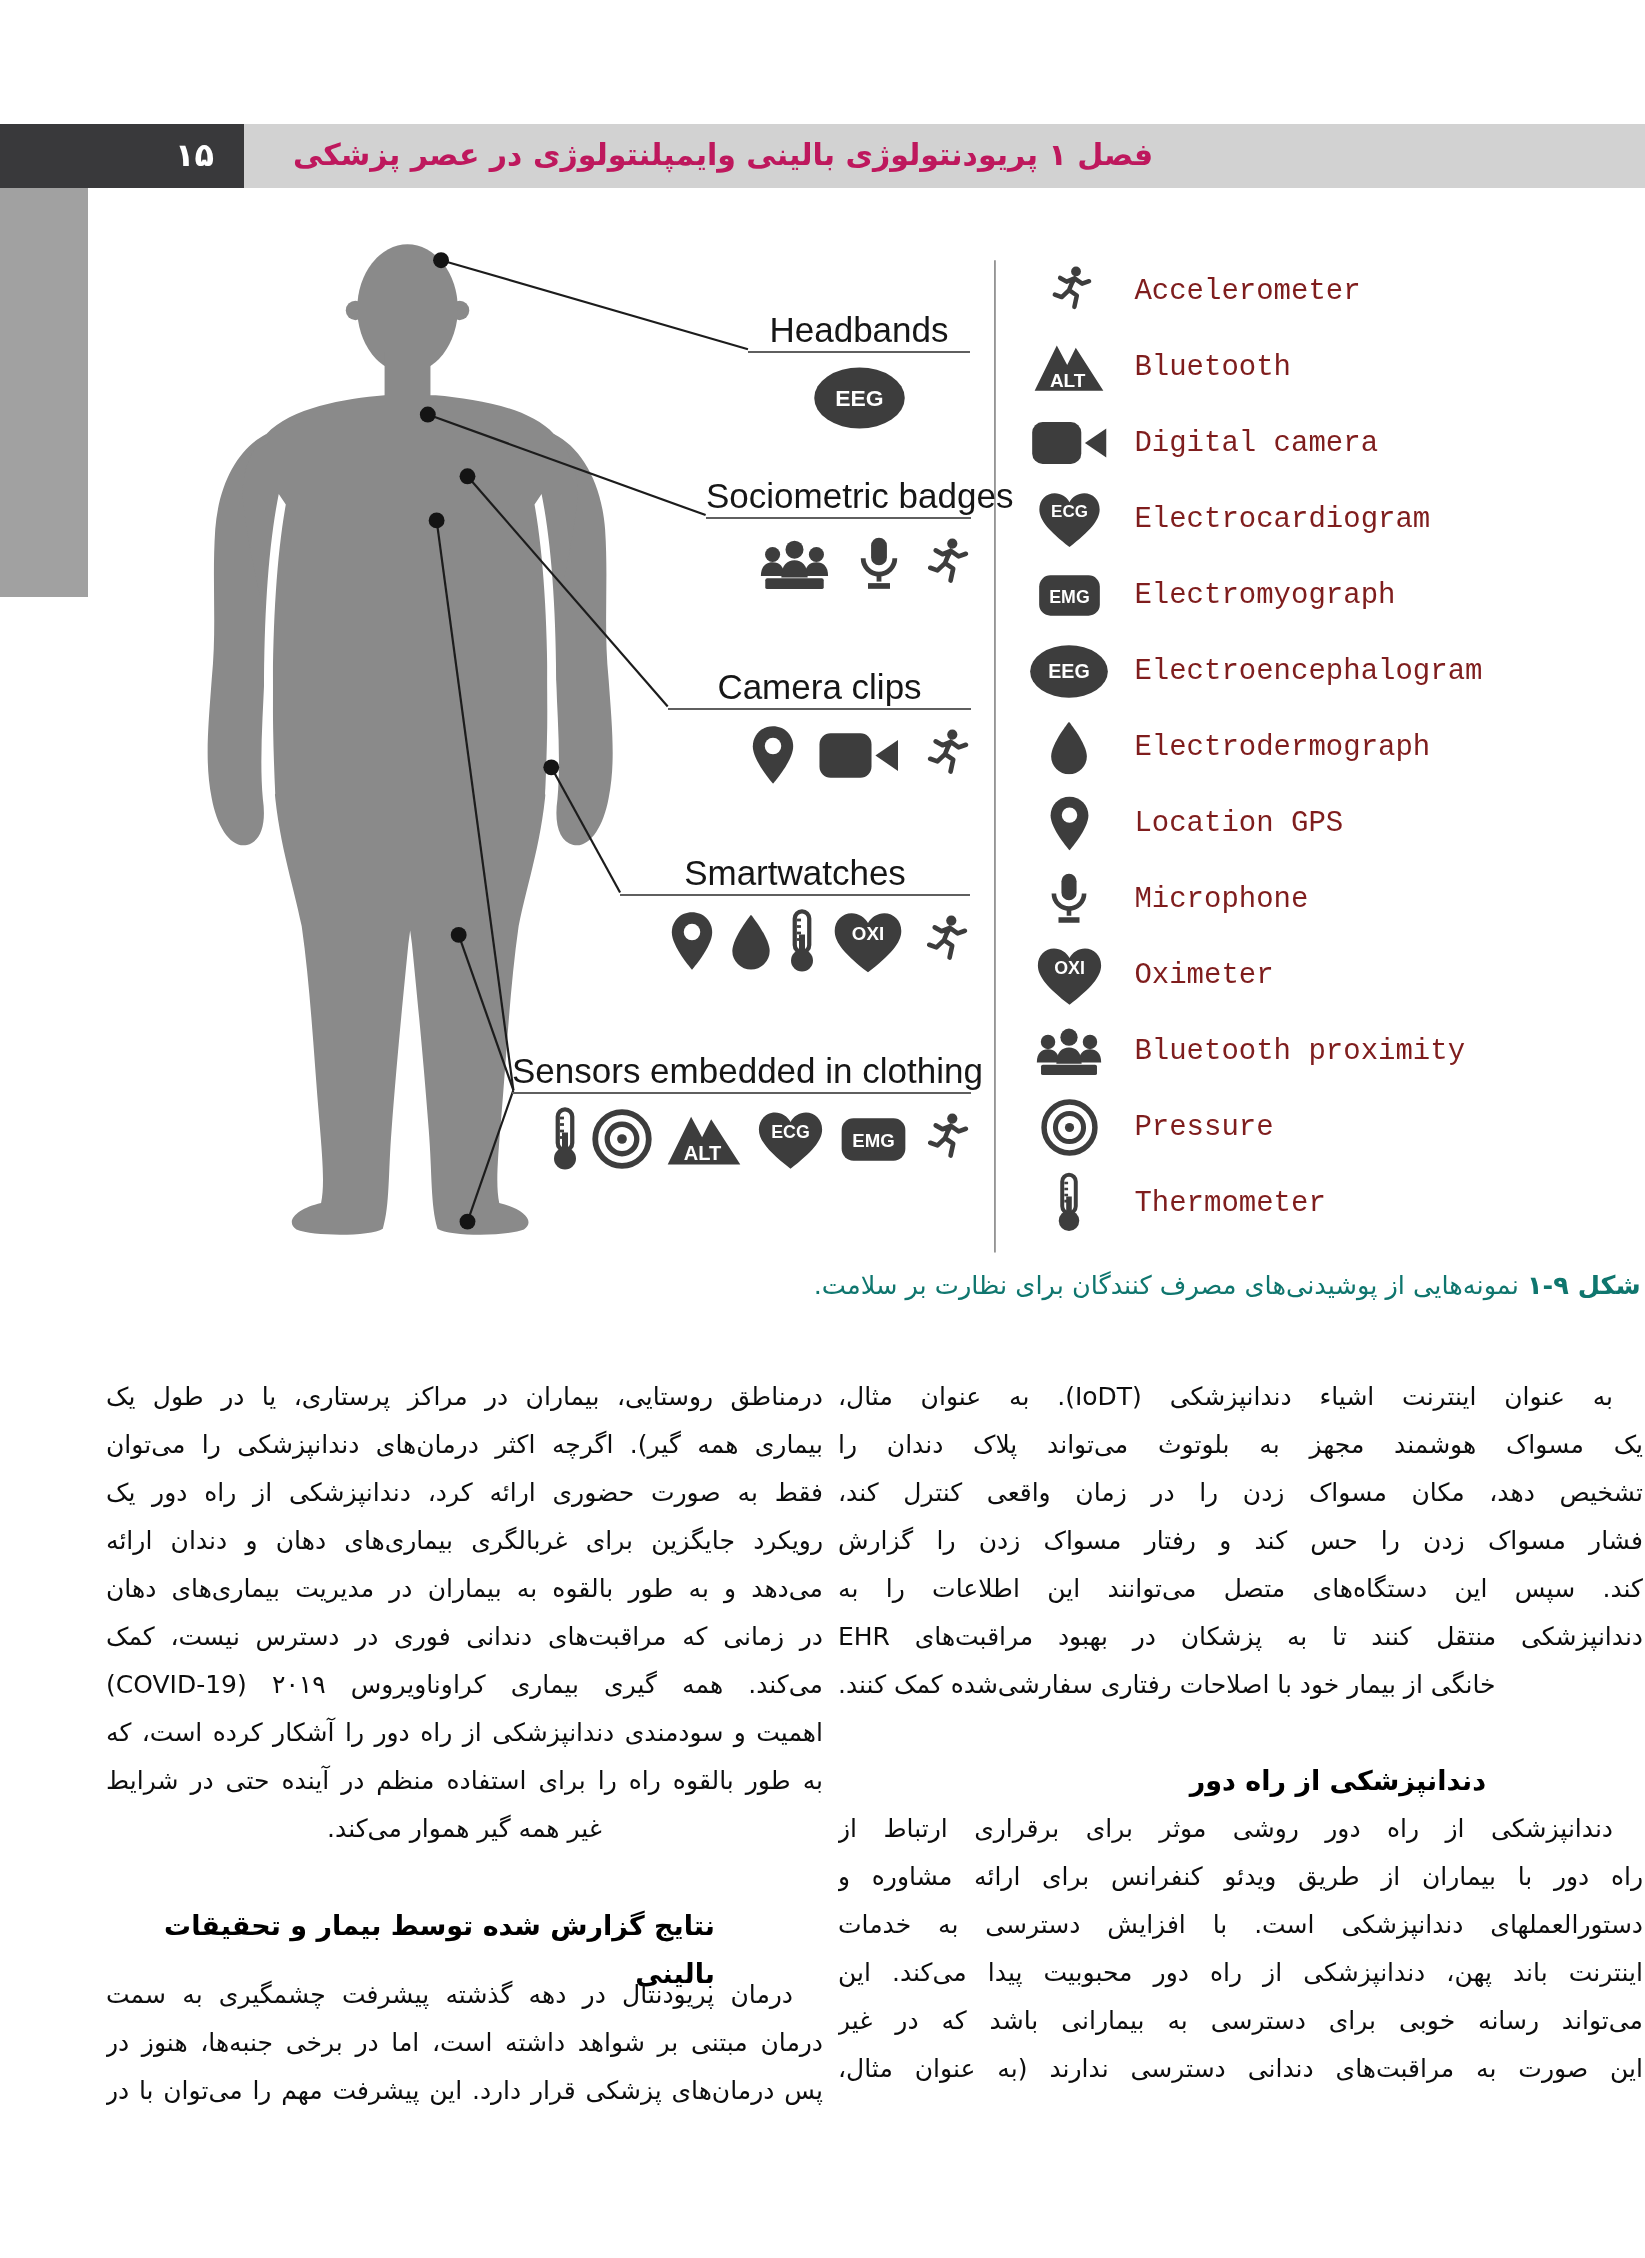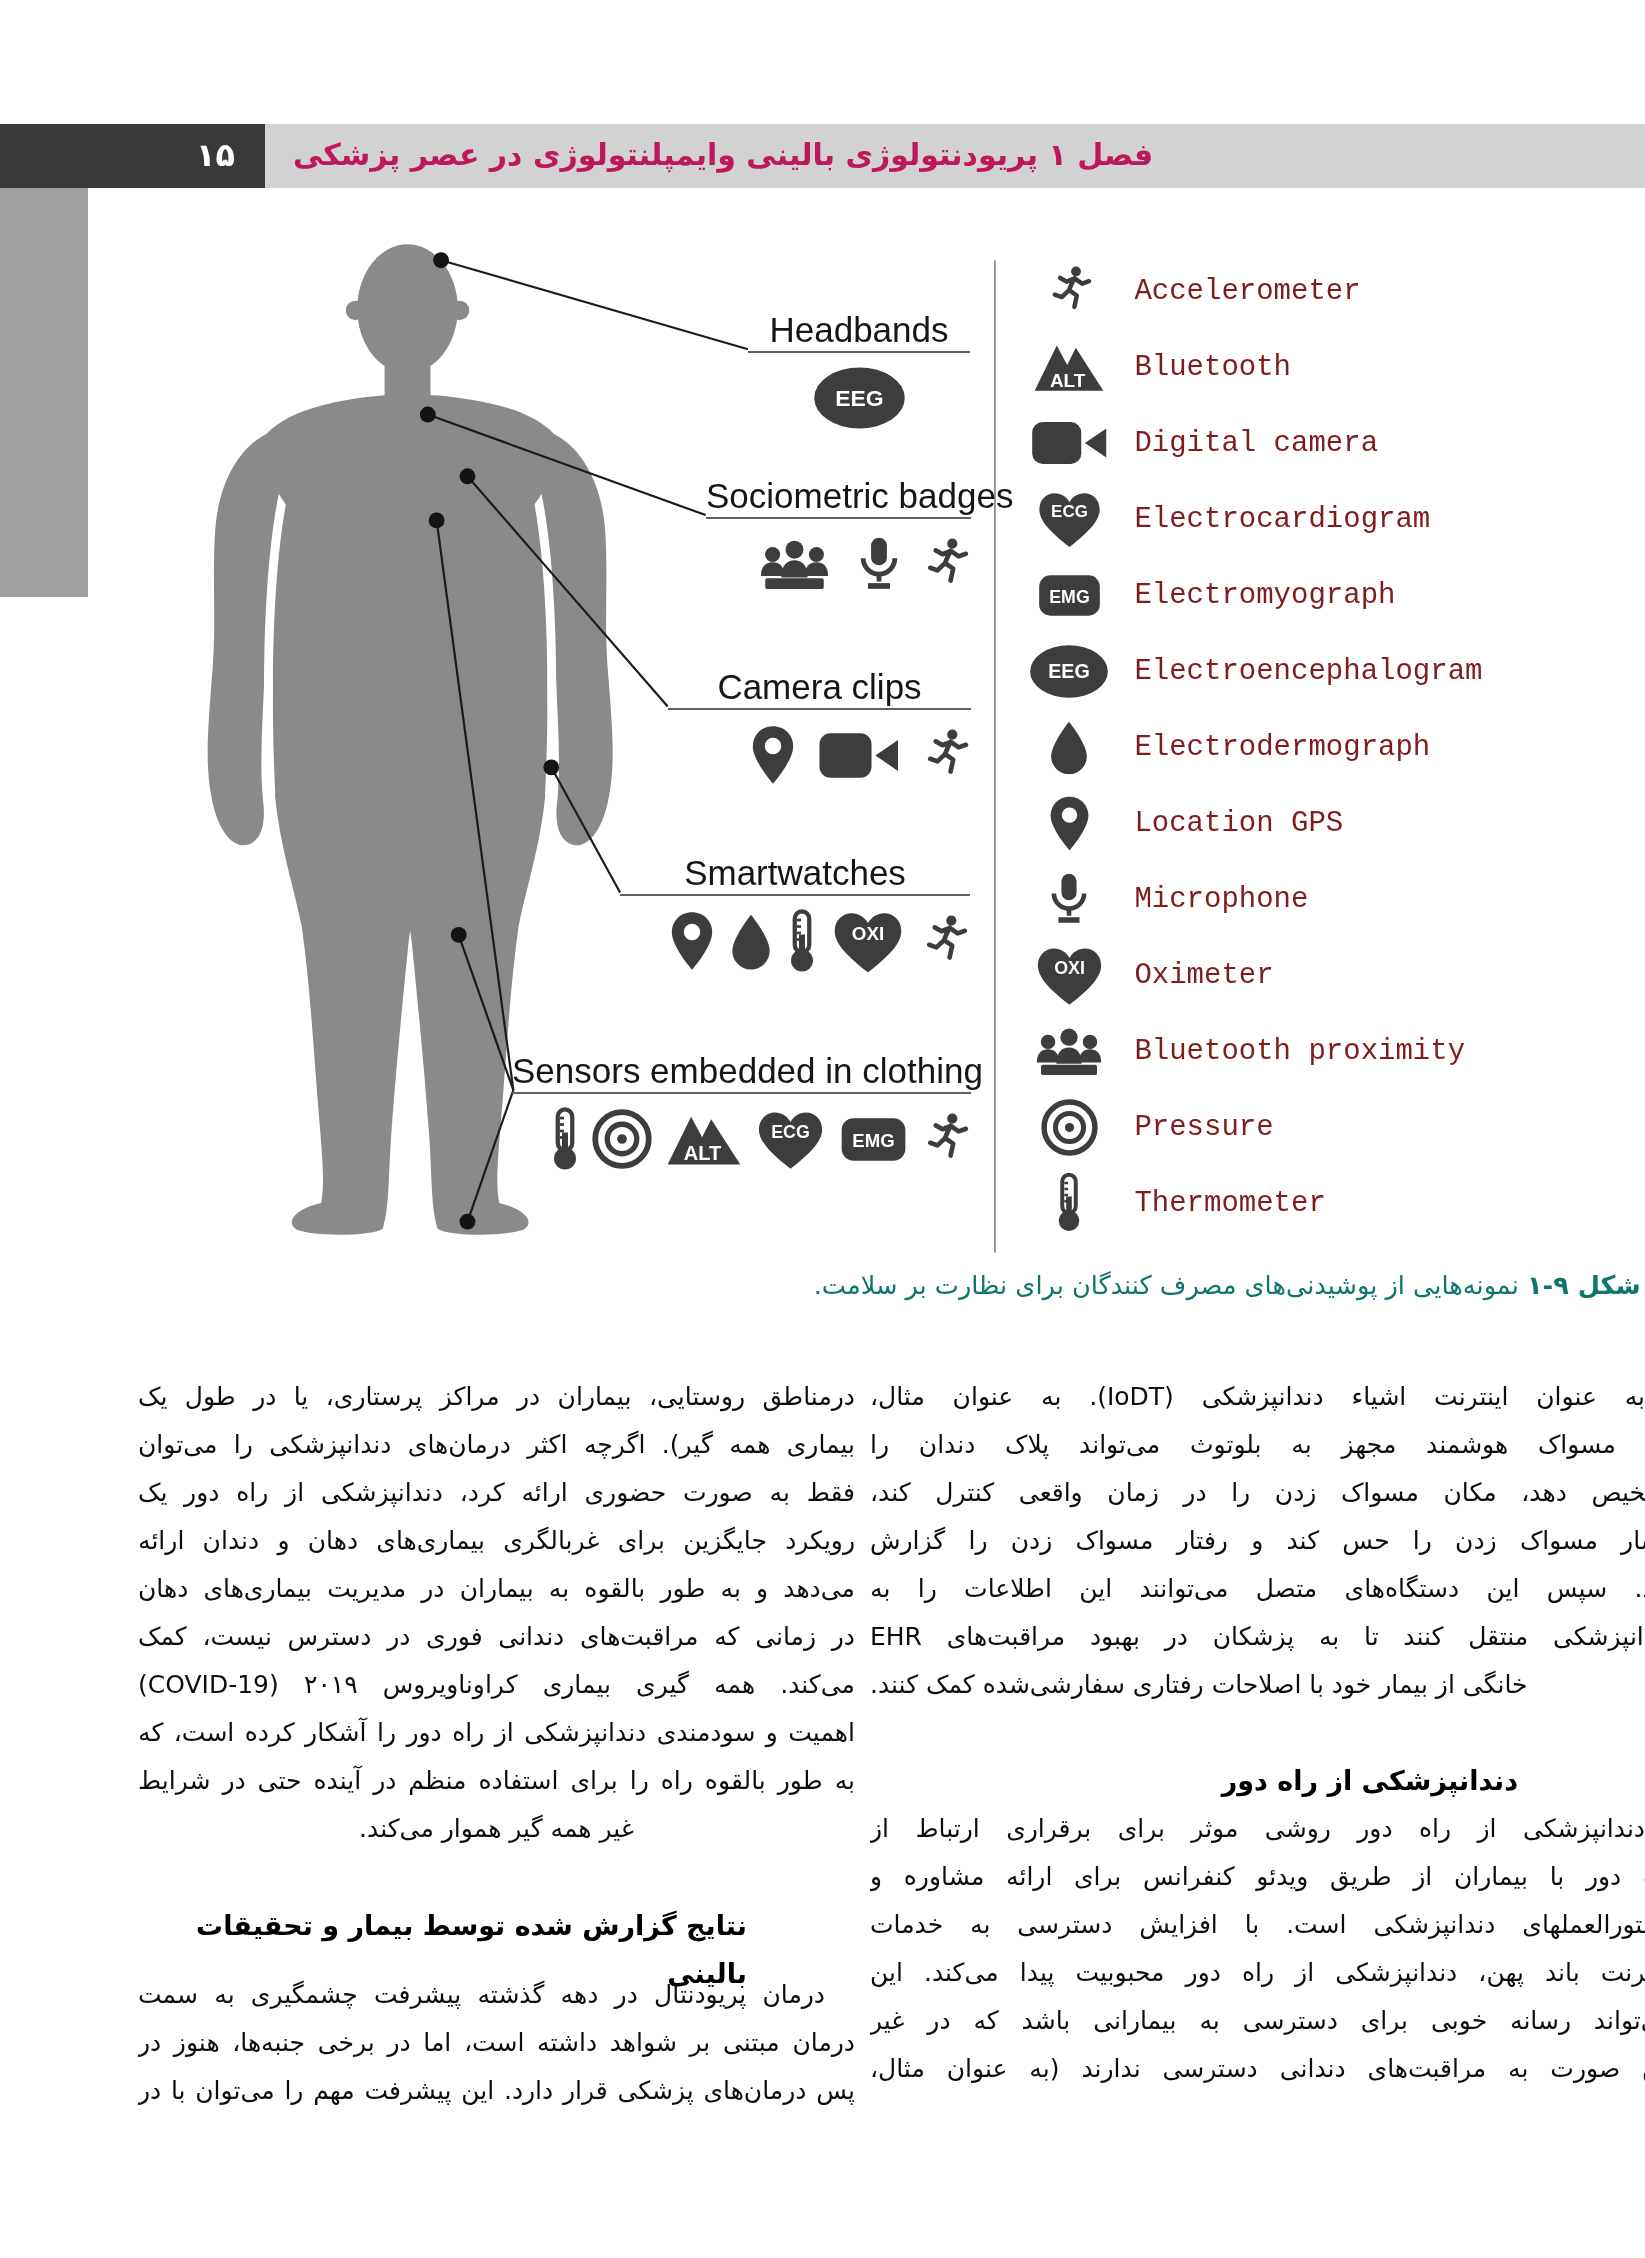--- a/index.html
+++ b/index.html
@@ -2,21 +2,21 @@
 <html lang="fa" style="--c-box: #39393b; --c-band: #d2d2d2; --c-tab: #a1a1a1; --c-sil: #8a8a8a; --c-icon: #3d3d3d;font-size:14px"><head>
 <meta charset="utf-8">
 <style>
   html,body{margin:0;padding:0;background:#ffffff;}
   body{width:1645px;height:2258px;position:relative;overflow:hidden;
        font-family:"DejaVu Sans",sans-serif;}
   .abs{position:absolute;}
 
   
   #header-band{left:0;top:124px;width:1645px;height:64px;background:var(--c-band,#d2d2d2);}
-  #pagenum-box{left:0;top:124px;width:265px;height:64px;background:var(--c-box,#39393b);}
+  #pagenum-box{left:0;top:124px;width:244px;height:64px;background:var(--c-box,#39393b);}
   #pagenum{position:absolute;right:30px;top:12.4px;color:#ffffff;font-size:32px;font-weight:bold;direction:rtl;}
   #chapter-title{left:293px;top:137px;white-space:nowrap;direction:rtl;
       font-size:30px;font-weight:bold;color:#be185d;}
   #side-tab{left:0;top:188px;width:88px;height:409px;background:var(--c-tab,#a1a1a1);}
 
   
   #body-art{left:0;top:0;width:1645px;height:1323px;pointer-events:none;}
   .flabel{position:absolute;border-bottom:2.6px solid #5f5f5f;height:41px;
       font-family:"Liberation Sans","DejaVu Sans",sans-serif;font-size:35px;color:#161616;
       text-align:center;line-height:39px;white-space:nowrap;}
@@ -27,21 +27,21 @@
   .lg-row{display:flex;align-items:center;height:76px;}
   .lg-iconcell{width:92px;display:flex;justify-content:center;align-items:center;}
   .lg-label{margin-left:19.4px;font-family:Liberation Mono, monospace;
       font-size:29px;color:#7f1d1d;white-space:nowrap;}
   .icon{color:var(--c-icon,#3d3d3d);display:block;}
 
   #fig-caption{right:4.4px;top:1270px;direction:rtl;font-size:25.6px;color:#0f766e;white-space:nowrap;}
   #fig-caption b{font-weight:bold;}
 
   
-  .col{position:absolute;direction:rtl;color:#0d0d0d;font-size:25px;margin-left:32px;}
+  .col{position:absolute;direction:rtl;color:#0d0d0d;font-size:25px;}
   .line{height:48px;line-height:48px;text-align:justify;text-align-last:justify;overflow:hidden;}
   .line.align-left{text-align:left;text-align-last:left;}
   .line.align-center{text-align:center;text-align-last:center;}
   .line.indent{padding-right:30px;}
   .col-heading{height:48px;line-height:48px;font-weight:bold;font-size:27px;
       text-align:right;color:#000;}
   #col-right{left:838px;top:1373px;width:805px;}
   #col-left{left:106px;top:1373px;width:717px;}
 </style>
 </head>

